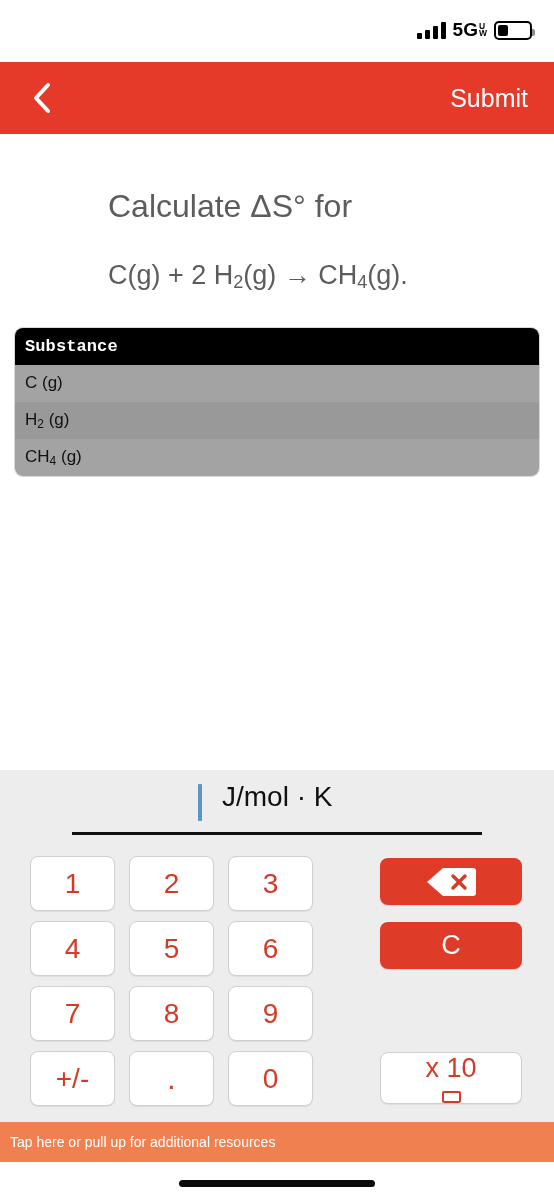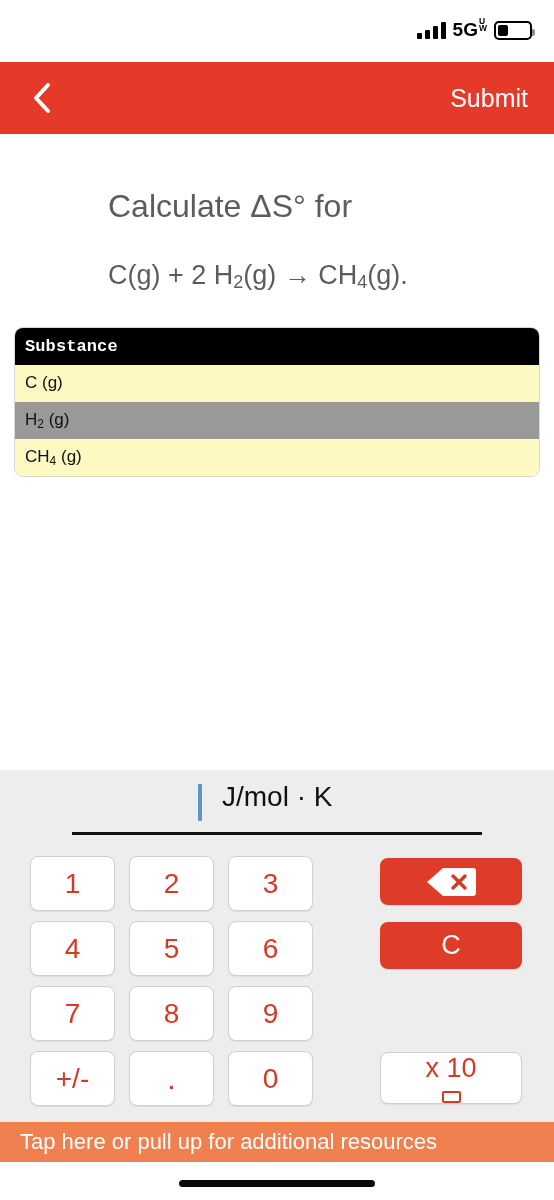--- a/index.html
+++ b/index.html
@@ -23,21 +23,21 @@
   .status-right {
     position: absolute; right: 22px; top: 16px;
     display: flex; align-items: center; gap: 7px; height: 28px;
   }
   .sig { display: flex; align-items: flex-end; gap: 3px; height: 17px; }
   .sig i { display: block; width: 5px; background: #000; border-radius: 1px; }
   .sig i:nth-child(1) { height: 6px; }
   .sig i:nth-child(2) { height: 9px; }
   .sig i:nth-child(3) { height: 13px; }
   .sig i:nth-child(4) { height: 17px; }
-  .net { display: flex; align-items: flex-start; font-size: 19px; font-weight: bold; color: #000; }
+  .net { display: flex; align-items: center; font-size: 19px; font-weight: bold; color: #000; }
   .net .uw {
     display: inline-flex; flex-direction: column; line-height: .78;
     font-size: 8.5px; font-weight: bold; margin-left: 1px; margin-top: -1px;
   }
   .batt {
     position: relative; width: 38px; height: 19px;
     border: 2px solid #000; border-radius: 5px; display: flex; align-items: center;
     padding: 2px;
   }
   .batt .fill { width: 32%; height: 100%; background: #000; border-radius: 2px; }
@@ -79,21 +79,21 @@
   
   .tbl-wrap {
     position: absolute; left: 14px; top: 193px; width: 526px;
     border: 1px solid #d8d8d8; border-radius: 9px; overflow: hidden; background: #fff;
   }
   .tbl-head {
     background: #000; color: #fff; font-size: 17px; font-weight: bold;
     padding: 9px 0 9px 10px; letter-spacing: .1px; font-family: Liberation Mono, monospace;
   }
   .tbl-row {
-    font-size: 17px; color: #111; padding: 8px 0 8px 10px; background: #fef9c3;
+    font-size: 17px; color: #111; padding: 8px 0 8px 10px; background: #a3a3a3;
   }
   .tbl-row.shaded { background: #999999; }
   .tbl-row sub { font-size: 12px; vertical-align: -3px; }
 
   
   .keypad {
     position: absolute; left: 0; top: 770px; width: 554px; height: 352px;
     background: #ededed;
   }
   .answer-area { position: relative; width: 486px; height: 78px; }
@@ -134,21 +134,21 @@
   .exp-box {
     display: inline-block; width: 19px; height: 19px;
     border: 2px solid #d43a26; border-radius: 2px;
   }
 
   
   .resbar {
     position: absolute; left: 0; top: 1122px; width: 554px; height: 40px;
     background: #f0804f; display: flex; align-items: center;
   }
-  .resbar span { margin-left: 20px; font-size: 22px; color: #fff; }
+  .resbar span { margin-left: 10px; font-size: 14px; color: #fff; }
 
   
   .home-ind {
     position: absolute; left: 50%; transform: translateX(-50%); top: 1180px;
     width: 196px; height: 7px; background: #0a0a0a; border-radius: 4px;
   }
 </style>
 </head>
 <body>
 

